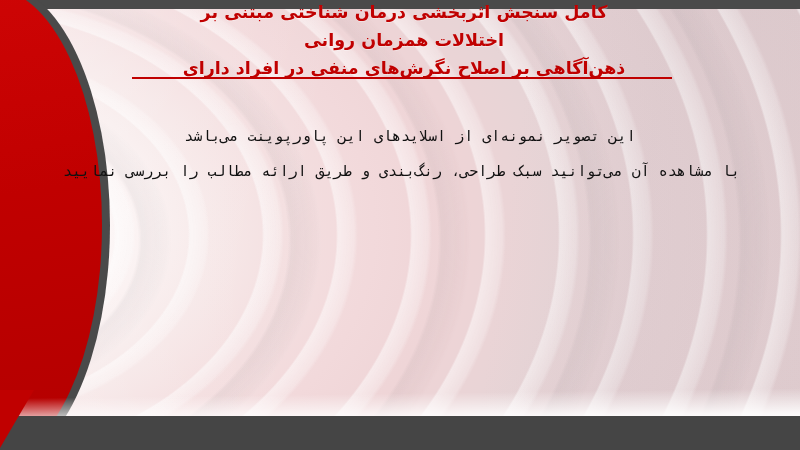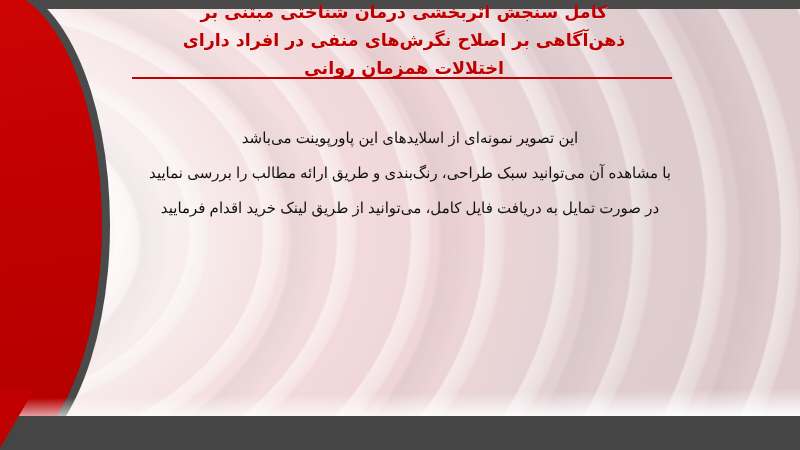--- a/index.html
+++ b/index.html
@@ -163,21 +163,21 @@
   }
 
   
   .body-text {
     position: absolute;
     top: 120px;
     right: 60px;
     width: 660px;
     text-align: center;
     color: #111111;
-    font-family: Liberation Sans, sans-serif;
+    font-family: Liberation Mono, monospace;
     font-size: 15px;
     line-height: 35px;
     direction: rtl;
     z-index: 6;
   }
   .body-line { white-space: nowrap; }
 </style>
 </head>
 <body>
 
@@ -193,25 +193,24 @@
     <div class="left-lens-outline"></div>
     <div class="left-lens"></div>
   </div>
 
   <div class="bottom-sheet"></div>
   <div class="bottom-band"></div>
   <div class="left-foot"></div>
 
   <div class="title">
     <div class="title-line">کامل سنجش اثربخشی درمان شناختی مبتنی بر</div>
+    <div class="title-line">اختلالات همزمان روانی</div>
     <div class="title-line">ذهن‌آگاهی بر اصلاح نگرش‌های منفی در افراد دارای</div>
-    <div class="title-line">اختلالات همزمان روانی</div>
   </div>
 
   <div class="title-rule"></div>
 
   <div class="body-text">
     <div class="body-line">این تصویر نمونه‌ای از اسلایدهای این پاورپوینت می‌باشد</div>
     <div class="body-line">با مشاهده آن می‌توانید سبک طراحی، رنگ‌بندی و طریق ارائه مطالب را بررسی نمایید</div>
-    <div class="body-line">در صورت تمایل به دریافت فایل کامل، می‌توانید از طریق لینک خرید اقدام فرمایید</div>
   </div>
 
 </div>
 
 </body></html>

